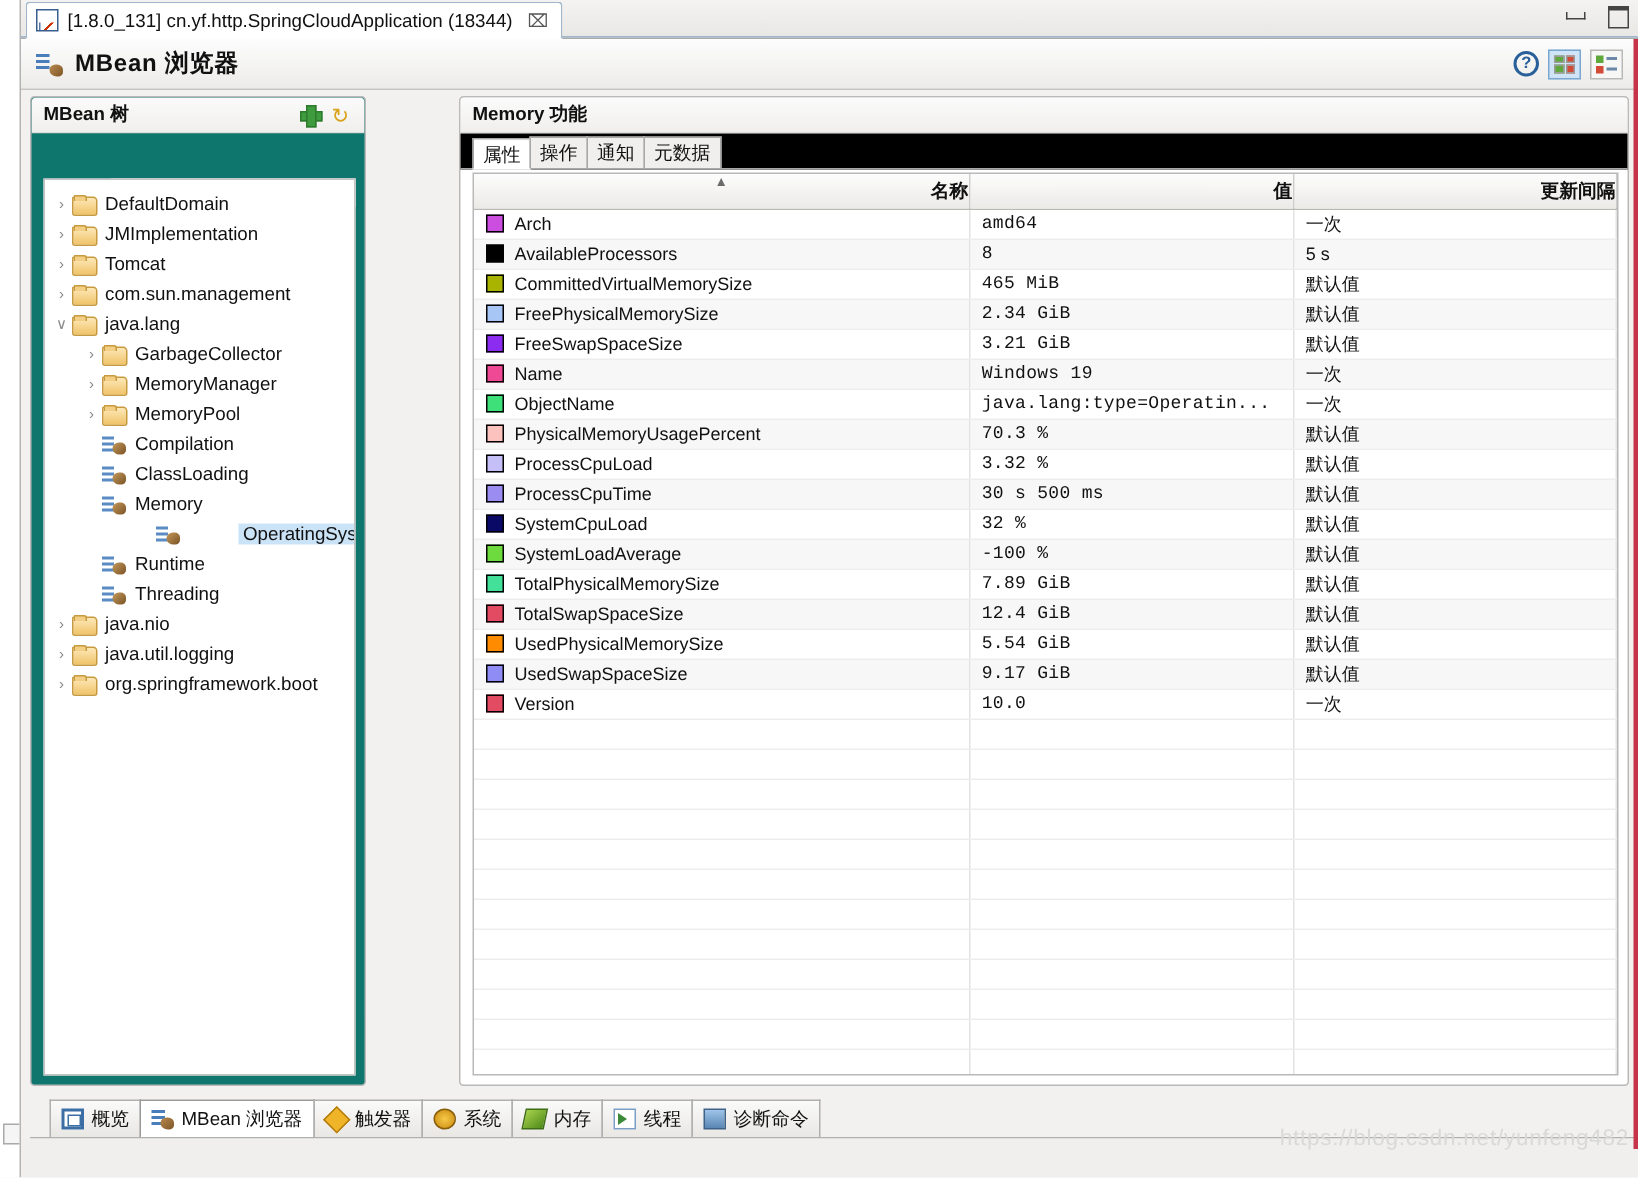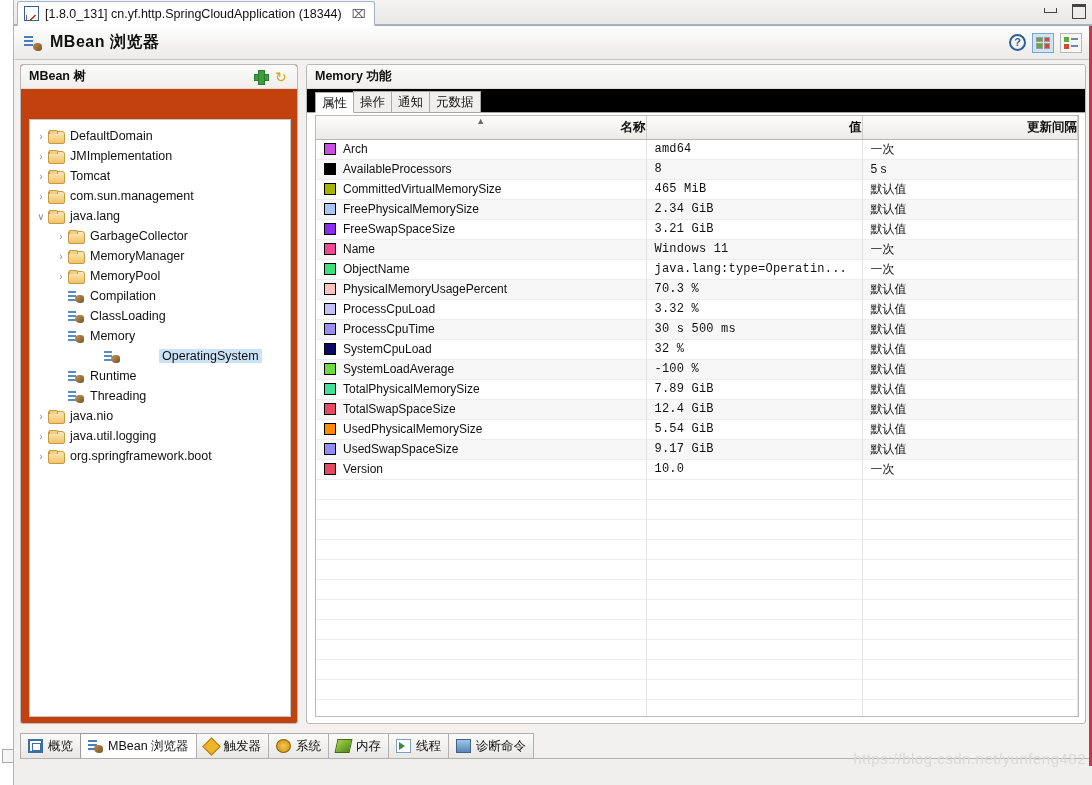--- a/index.html
+++ b/index.html
@@ -116,22 +116,22 @@
   .tt-line { flex: 1; height: 2px; background: #6b88a8; }
 
   
   .content {
     position: absolute; left: 0; top: 60px; width: 1078px; height: 671px;
     background: #f2f1f0;
   }
 
   
   .tree-panel {
-    position: absolute; left: 6px; top: 4px; width: 278px; height: 660px;
-    background: #c2410c; border: 1px solid #b9b9b9; border-radius: 3px;
+    position: absolute; left: 6px; top: 4px; width: 224px; height: 660px;
+    background: #0f766e; border: 1px solid #b9b9b9; border-radius: 3px;
   }
   .panel-title-row {
     height: 24px; display: flex; align-items: center;
     background: linear-gradient(#fbfbfb, #f0efed);
     border-bottom: 1px solid #dcdcdc;
     border-top-left-radius: 3px; border-top-right-radius: 3px;
   }
   .panel-title { margin-left: 8px; font-weight: bold; font-size: 12.5px; color: #111; }
   .panel-title-actions { margin-left: auto; margin-right: 8px; display: flex; gap: 8px; align-items: center; }
 
@@ -234,21 +234,21 @@
   .mono { font-family: "Liberation Mono", monospace; font-size: 12px; letter-spacing: .2px; }
   .col-name { width: 330px; }
   .col-value { width: 216px; }
   .col-interval { width: auto; }
 
   
   .bottom-bar {
     position: absolute; left: 0; top: 731px; width: 1078px; height: 54px;
     background: #f2f1f0;
   }
-  .btabs { display: flex; align-items: flex-end; height: 27px; padding-left: 6px; }
+  .btabs { display: flex; align-items: flex-end; height: 27px; padding-left: 19px; }
   .btab {
     display: flex; align-items: center; gap: 5px; height: 25px; padding: 0 7px;
     border: 1px solid #b0b0b0; border-bottom: 0; margin-right: -1px;
     background: linear-gradient(#fafafa, #e8e7e4);
     font-size: 12.5px; cursor: pointer; color: #111; white-space: nowrap;
   }
   .btab.active { background: #ffffff; border-color: #9a9a9a; }
   .btab-ico { width: 15px; height: 14px; flex: none; position: relative; }
   .bottom-sep { position: absolute; left: 6px; top: 27px; right: 0; height: 1px; background: #b0b0b0; }
   .status-strip { position: absolute; left: 0; top: 28px; width: 1078px; height: 26px; background: #f0efed; }
@@ -548,21 +548,21 @@
                   <td class="mono">3.21 GiB</td>
                   <td>默认值</td>
                 </tr>
                 <tr class="alt">
                   <td class="c-name">
                     <span class="inner">
                       <span class="swatch" style="background:#ef4894"></span>
                       <span>Name</span>
                     </span>
                   </td>
-                  <td class="mono">Windows 11</td>
+                  <td class="mono">Windows 19</td>
                   <td>一次</td>
                 </tr>
                 <tr class="">
                   <td class="c-name">
                     <span class="inner">
                       <span class="swatch" style="background:#3ee07a"></span>
                       <span>ObjectName</span>
                     </span>
                   </td>
                   <td class="mono">java.lang:type=Operatin...</td>

